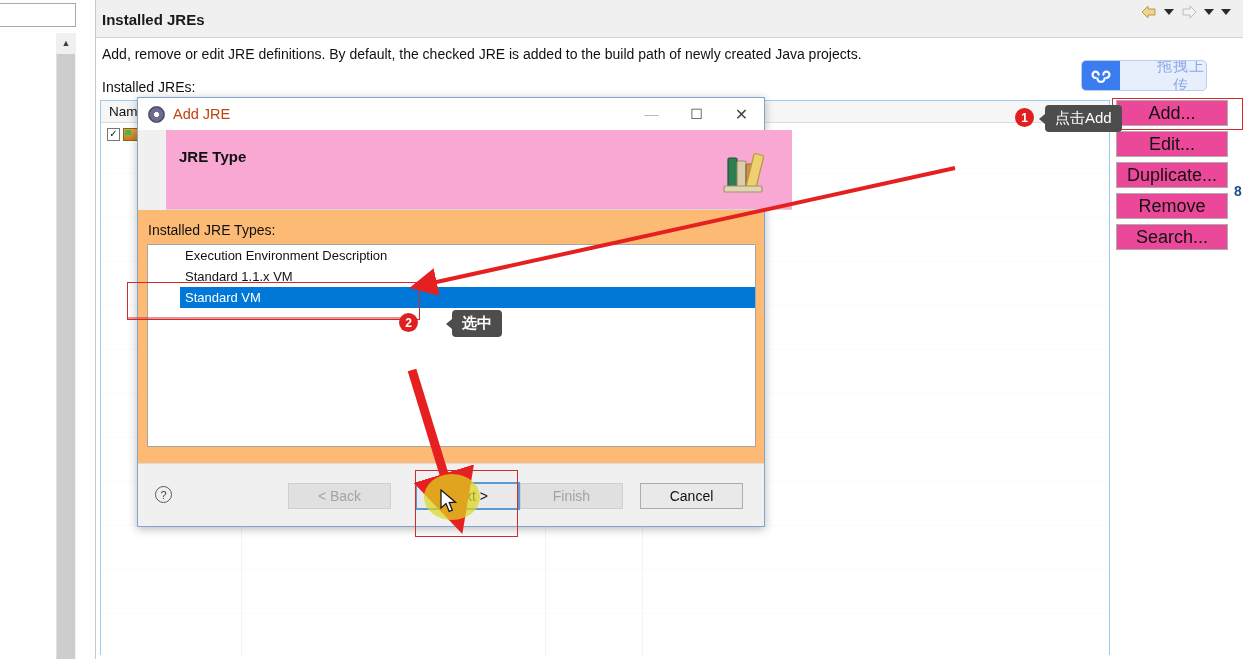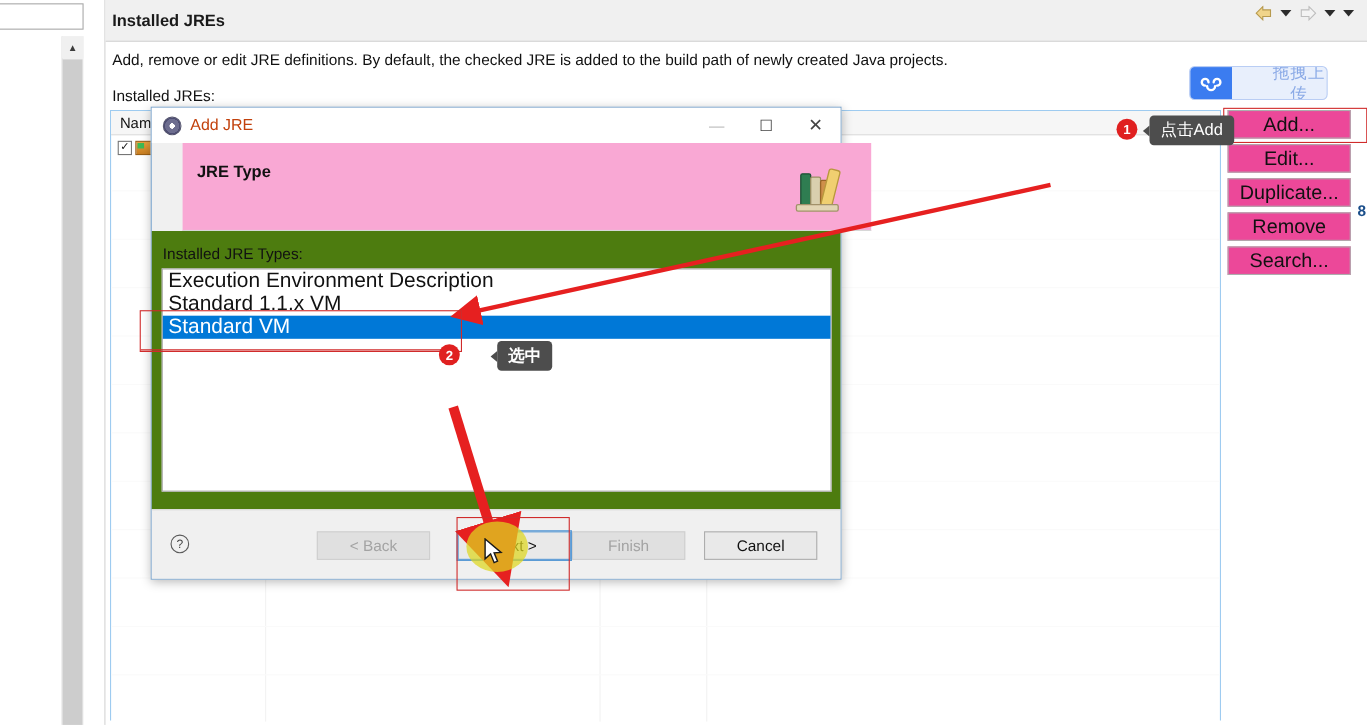--- a/index.html
+++ b/index.html
@@ -157,29 +157,29 @@
     font-size: 15px; font-weight: bold; color: #111;
   }
   .dlg-head-sub {
     position: absolute; left: 17px; top: 48px;
     font-size: 14px; color: #111;
   }
   .books-icon {
     position: absolute; right: 18px; top: 16px; width: 58px; height: 50px;
   }
 
-  .dlg-body { position: absolute; left: 0; top: 112px; width: 100%; height: 253px; background: #4d7c0f; }
+  .dlg-body { position: absolute; left: 0; top: 112px; width: 100%; height: 253px; background: #fdba74; }
   .dlg-body-label { position: absolute; left: 10px; top: 12px; font-size: 14px; color: #111; }
   .type-list {
     position: absolute; left: 9px; top: 34px; width: 609px; height: 203px;
     background: #ffffff; border: 1px solid #a6a6a6;
   }
   .type-item {
     height: 21px; line-height: 21px; padding-left: 5px;
-    font-size: 19px; color: #111;
+    font-size: 13px; color: #111; margin-left: 32px;
   }
   .type-item.selected { background: #0078d7; color: #ffffff; }
 
   .dlg-footer {
     position: absolute; left: 0; bottom: 0; width: 100%; height: 63px;
     background: #f0f0f0; border-top: 1px solid #dcdcdc;
   }
   .help-ico {
     position: absolute; left: 17px; top: 22px; width: 17px; height: 17px;
     border: 1px solid #5a5a5a; border-radius: 50%; color: #444;

